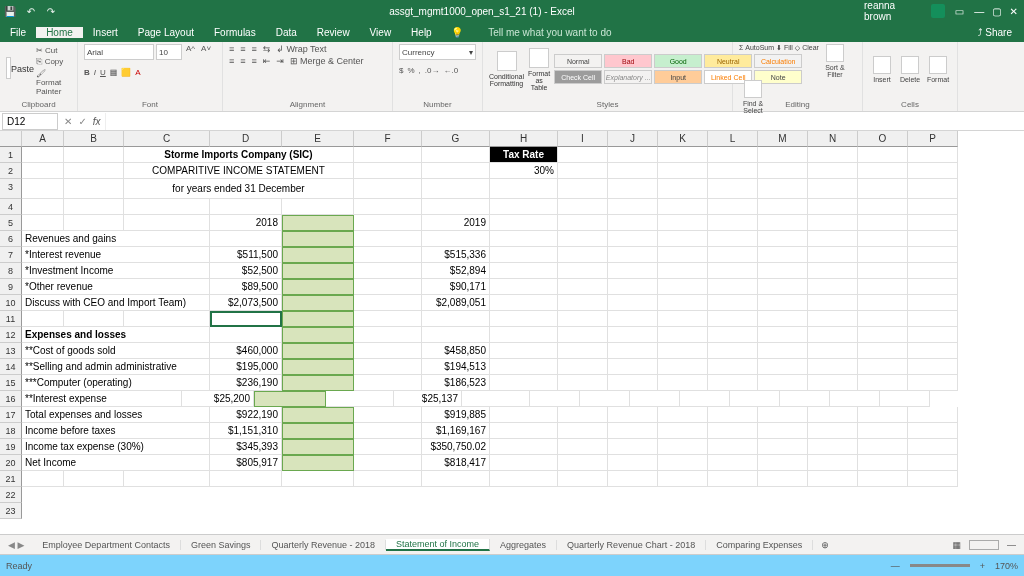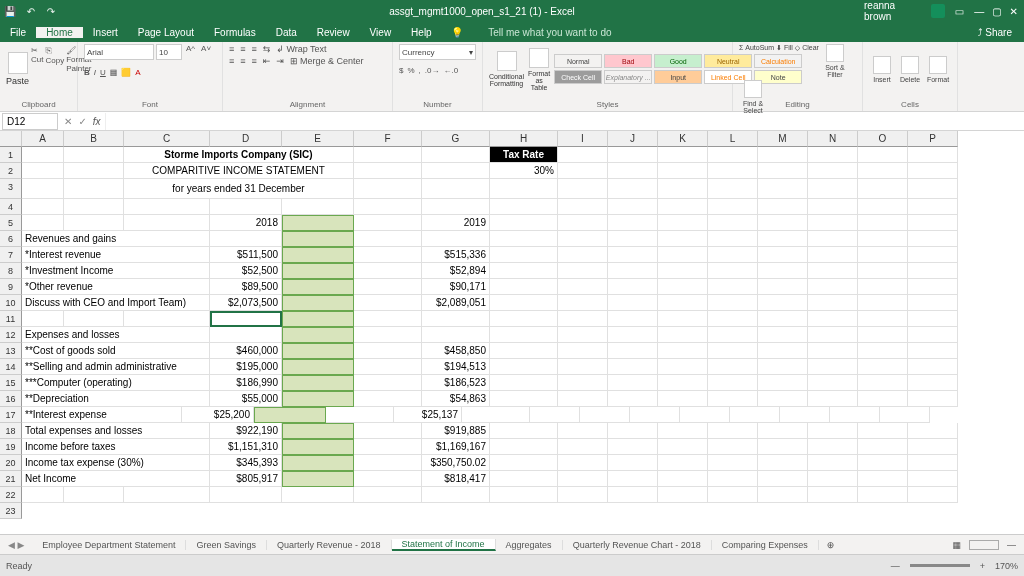--- a/index.html
+++ b/index.html
@@ -13,23 +13,23 @@
 .win-ctl{display:flex;gap:8px}
 .menubar{height:20px;background:#217346;color:#fff;display:flex;align-items:center;font-size:10px}
 .menubar span{padding:0 10px;cursor:pointer}
 .menubar .active{background:#f3f2f1;color:#217346}
 .menubar .tellme{color:#c9e6d4;margin-left:4px}
 .ribbon{height:70px;background:#f3f2f1;border-bottom:1px solid #d4d4d4;display:flex;font-size:9px;color:#444}
 .rgrp{border-right:1px solid #e1e1e1;padding:2px 6px;display:flex;flex-direction:column;justify-content:space-between}
 .rgrp-label{text-align:center;color:#666;font-size:8px;padding-top:2px}
 .clip{width:78px}
 .clip-top{display:flex;gap:2px;height:50px}
-.paste-big{width:28px;display:flex;flex-direction:column;align-items:center;justify-content:center;color:#333}
+.paste-big{width:28px;display:flex;flex-direction:row;align-items:center;justify-content:center;color:#333}
 .paste-icon{width:20px;height:22px;background:#fff;border:1px solid #ccc;margin-bottom:2px}
-.clip-side{display:flex;flex-direction:row;gap:2px;font-size:8px;color:#555;padding-top:2px}
+.clip-side{display:flex;flex-direction:column;gap:2px;font-size:8px;color:#555;padding-top:2px}
 .font{width:145px}
 .font-row1{display:flex;gap:2px;align-items:flex-start;height:18px}
 .font-sel{width:70px;height:16px;border:1px solid #ccc;background:#fff;font-size:8px;padding-left:2px;display:flex;align-items:center}
 .size-sel{width:26px;height:16px;border:1px solid #ccc;background:#fff;font-size:8px;padding-left:2px;display:flex;align-items:center}
 .aa{font-size:8px;color:#555;padding:0 2px}
 .font-row2{display:flex;gap:4px;align-items:center;height:16px;margin-top:2px;font-size:8px;color:#555}
 .align{width:170px}
 .align-rows{display:flex;flex-direction:column;gap:2px}
 .align-btns{display:flex;gap:6px;font-size:9px;color:#555}
 .num{width:90px}
@@ -76,21 +76,21 @@
 .cell.b{font-weight:600}
 .cell.green{background:#d8e4bc;border:1px solid #6aa84f}
 .cell.taxh{background:#000;color:#fff;font-weight:600;justify-content:center}
 .cell.sel{border:2px solid #217346}
 .tabs{height:20px;background:#f3f2f1;border-top:1px solid #ccc;display:flex;align-items:center;font-size:9px;color:#555}
 .tabs .nav{padding:0 8px;color:#888}
 .tab{padding:0 10px;border-right:1px solid #ddd;cursor:pointer}
 .tab.active{background:#fff;color:#217346;border-bottom:2px solid #217346}
 .tabs-right{margin-left:auto;display:flex;gap:8px;padding-right:8px;align-items:center}
 .tabs-right .bx{width:30px;height:10px;border:1px solid #aaa}
-.status{height:22px;background:#e5e5e5;border-top:1px solid #ccc;display:flex;align-items:center;font-size:9px;color:#555;padding:0 6px;justify-content:space-between}
+.status{height:22px;background:#7dd3fc;border-top:1px solid #ccc;display:flex;align-items:center;font-size:9px;color:#555;padding:0 6px;justify-content:space-between}
 </style>
 </head>
 <body>
 
 <div class="titlebar">
   <div class="tb-left">
     <span class="tb-icon">💾</span>
     <span class="tb-icon">↶</span>
     <span class="tb-icon">↷</span>
   </div>
@@ -488,21 +488,21 @@
         <div class="cell " style="width: 50px;"></div>
         <div class="cell " style="width: 50px;"></div>
         <div class="cell " style="width: 50px;"></div>
         <div class="cell " style="width: 50px;"></div>
         <div class="cell " style="width: 50px;"></div>
         <div class="cell " style="width: 50px;"></div>
         <div class="cell " style="width: 50px;"></div>
         <div class="cell " style="width: 50px;"></div>
       </div>
       <div class="crow">
-        <div class="cell " style="width: 188px;">Expenses and losses</div>
+        <div class="cell " style="width: 188px; font-weight: bold;">Expenses and losses</div>
         <div class="cell " style="width: 72px;"></div>
         <div class="cell green" style="width: 72px;"></div>
         <div class="cell " style="width: 68px;"></div>
         <div class="cell " style="width: 68px;"></div>
         <div class="cell " style="width: 68px;"></div>
         <div class="cell " style="width: 50px;"></div>
         <div class="cell " style="width: 50px;"></div>
         <div class="cell " style="width: 50px;"></div>
         <div class="cell " style="width: 50px;"></div>
         <div class="cell " style="width: 50px;"></div>
@@ -537,40 +537,24 @@
         <div class="cell " style="width: 50px;"></div>
         <div class="cell " style="width: 50px;"></div>
         <div class="cell " style="width: 50px;"></div>
         <div class="cell " style="width: 50px;"></div>
         <div class="cell " style="width: 50px;"></div>
         <div class="cell " style="width: 50px;"></div>
         <div class="cell " style="width: 50px;"></div>
       </div>
       <div class="crow">
         <div class="cell " style="width: 188px;">  ***Computer (operating)</div>
-        <div class="cell r" style="width: 72px;">$186,990</div>
+        <div class="cell r" style="width: 72px;">$236,190</div>
         <div class="cell green" style="width: 72px;"></div>
         <div class="cell " style="width: 68px;"></div>
         <div class="cell r" style="width: 68px;">$186,523</div>
-        <div class="cell " style="width: 68px;"></div>
-        <div class="cell " style="width: 50px;"></div>
-        <div class="cell " style="width: 50px;"></div>
-        <div class="cell " style="width: 50px;"></div>
-        <div class="cell " style="width: 50px;"></div>
-        <div class="cell " style="width: 50px;"></div>
-        <div class="cell " style="width: 50px;"></div>
-        <div class="cell " style="width: 50px;"></div>
-        <div class="cell " style="width: 50px;"></div>
-      </div>
-      <div class="crow">
-        <div class="cell " style="width: 188px;">  **Depreciation</div>
-        <div class="cell r" style="width: 72px;">$55,000</div>
-        <div class="cell green" style="width: 72px;"></div>
-        <div class="cell " style="width: 68px;"></div>
-        <div class="cell r" style="width: 68px;">$54,863</div>
         <div class="cell " style="width: 68px;"></div>
         <div class="cell " style="width: 50px;"></div>
         <div class="cell " style="width: 50px;"></div>
         <div class="cell " style="width: 50px;"></div>
         <div class="cell " style="width: 50px;"></div>
         <div class="cell " style="width: 50px;"></div>
         <div class="cell " style="width: 50px;"></div>
         <div class="cell " style="width: 50px;"></div>
         <div class="cell " style="width: 50px;"></div>
       </div>
@@ -670,21 +654,21 @@
         <div class="cell " style="width: 50px;"></div>
         <div class="cell " style="width: 50px;"></div>
         <div class="cell " style="width: 50px;"></div>
         <div class="cell " style="width: 50px;"></div>
       </div>
     </div>
 </div>
 
 <div class="tabs">
   <span class="nav">◀ ▶</span>
-  <span class="tab">Employee Department Statement</span>
+  <span class="tab">Employee Department Contacts</span>
   <span class="tab">Green Savings</span>
   <span class="tab">Quarterly Revenue - 2018</span>
   <span class="tab active">Statement of Income</span>
   <span class="tab">Aggregates</span>
   <span class="tab">Quarterly Revenue Chart - 2018</span>
   <span class="tab">Comparing Expenses</span>
   <span style="padding:0 8px">⊕</span>
   <div class="tabs-right">
     <span>▦</span>
     <div class="bx"></div>

